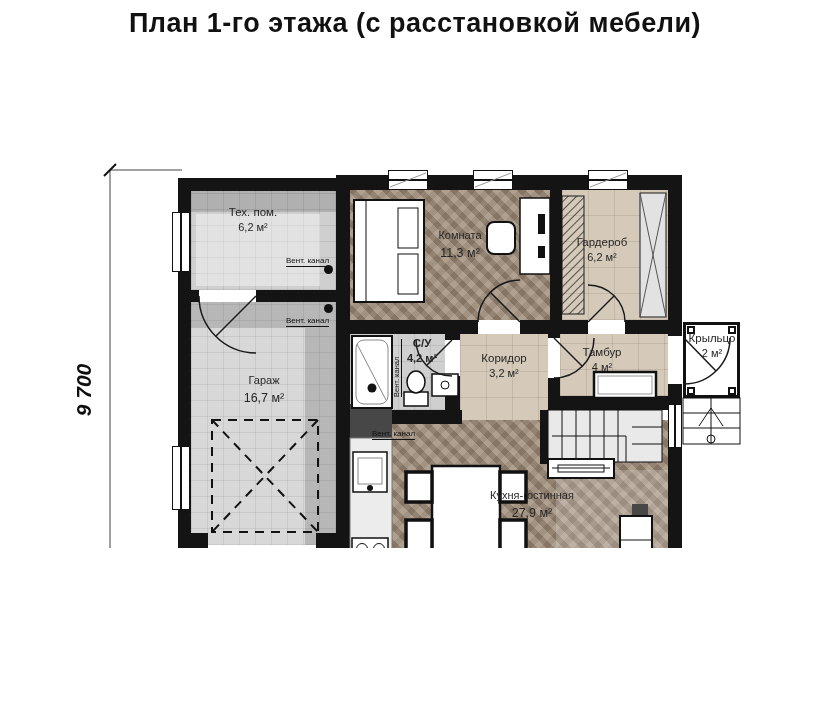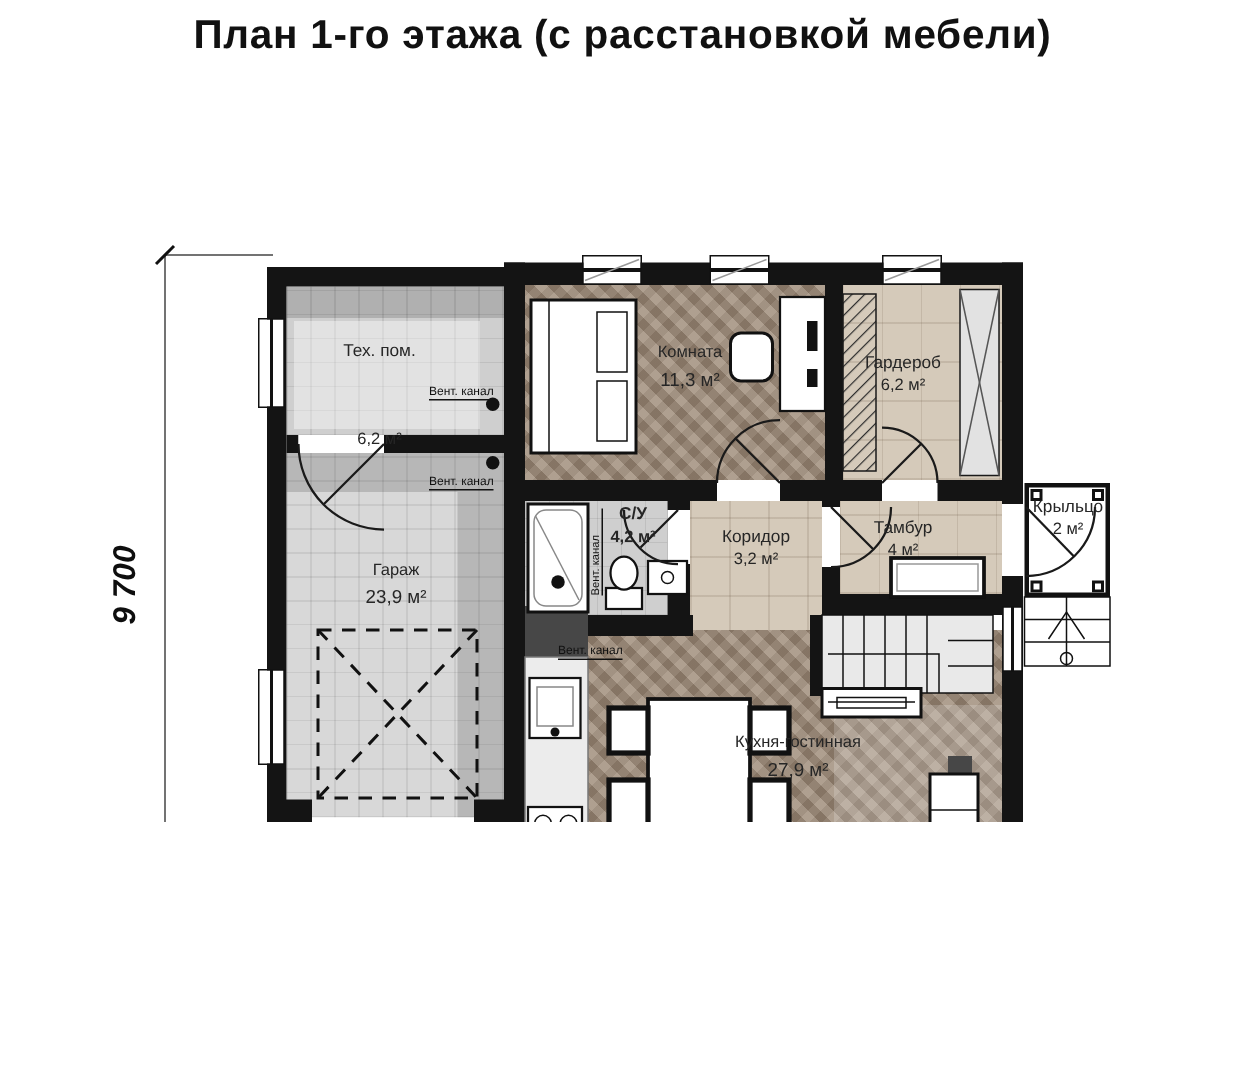--- a/index.html
+++ b/index.html
@@ -267,35 +267,35 @@
       <g stroke="#111" stroke-width="2">
         <line x1="104" y1="176" x2="116" y2="164"></line>
         <line x1="104" y1="603" x2="116" y2="591"></line>
         <line x1="104" y1="618" x2="116" y2="606"></line>
         <line x1="172" y1="705" x2="184" y2="693"></line>
         <line x1="677" y1="705" x2="689" y2="693"></line>
       </g>
     </g>
   </svg>
 
-  <div class="room-label small-label" style="left:219px;top:228px;width:68px;gap:44px;">
+  <div class="room-label small-label" style="left:219px;top:206px;width:68px;">
     <span class="rn">Тех. пом.</span>
     <span class="ra">6,2 м²</span>
   </div>
   <div class="room-label" style="left:418px;top:229px;width:84px;">
     <span class="rn">Комната</span>
     <span class="ra">11,3 м²</span>
   </div>
   <div class="room-label small-label" style="left:572px;top:236px;width:60px;">
     <span class="rn">Гардероб</span>
     <span class="ra">6,2 м²</span>
   </div>
   <div class="room-label" style="left:228px;top:374px;width:72px;">
     <span class="rn">Гараж</span>
-    <span class="ra">23,9 м²</span>
+    <span class="ra">16,7 м²</span>
   </div>
   <div class="room-label small-label" style="left:400px;top:337px;width:44px;font-weight:bold;">
     <span class="rn">С/У</span>
     <span class="ra">4,2 м²</span>
   </div>
   <div class="room-label small-label" style="left:474px;top:352px;width:60px;">
     <span class="rn">Коридор</span>
     <span class="ra">3,2 м²</span>
   </div>
   <div class="room-label small-label" style="left:576px;top:346px;width:52px;">

